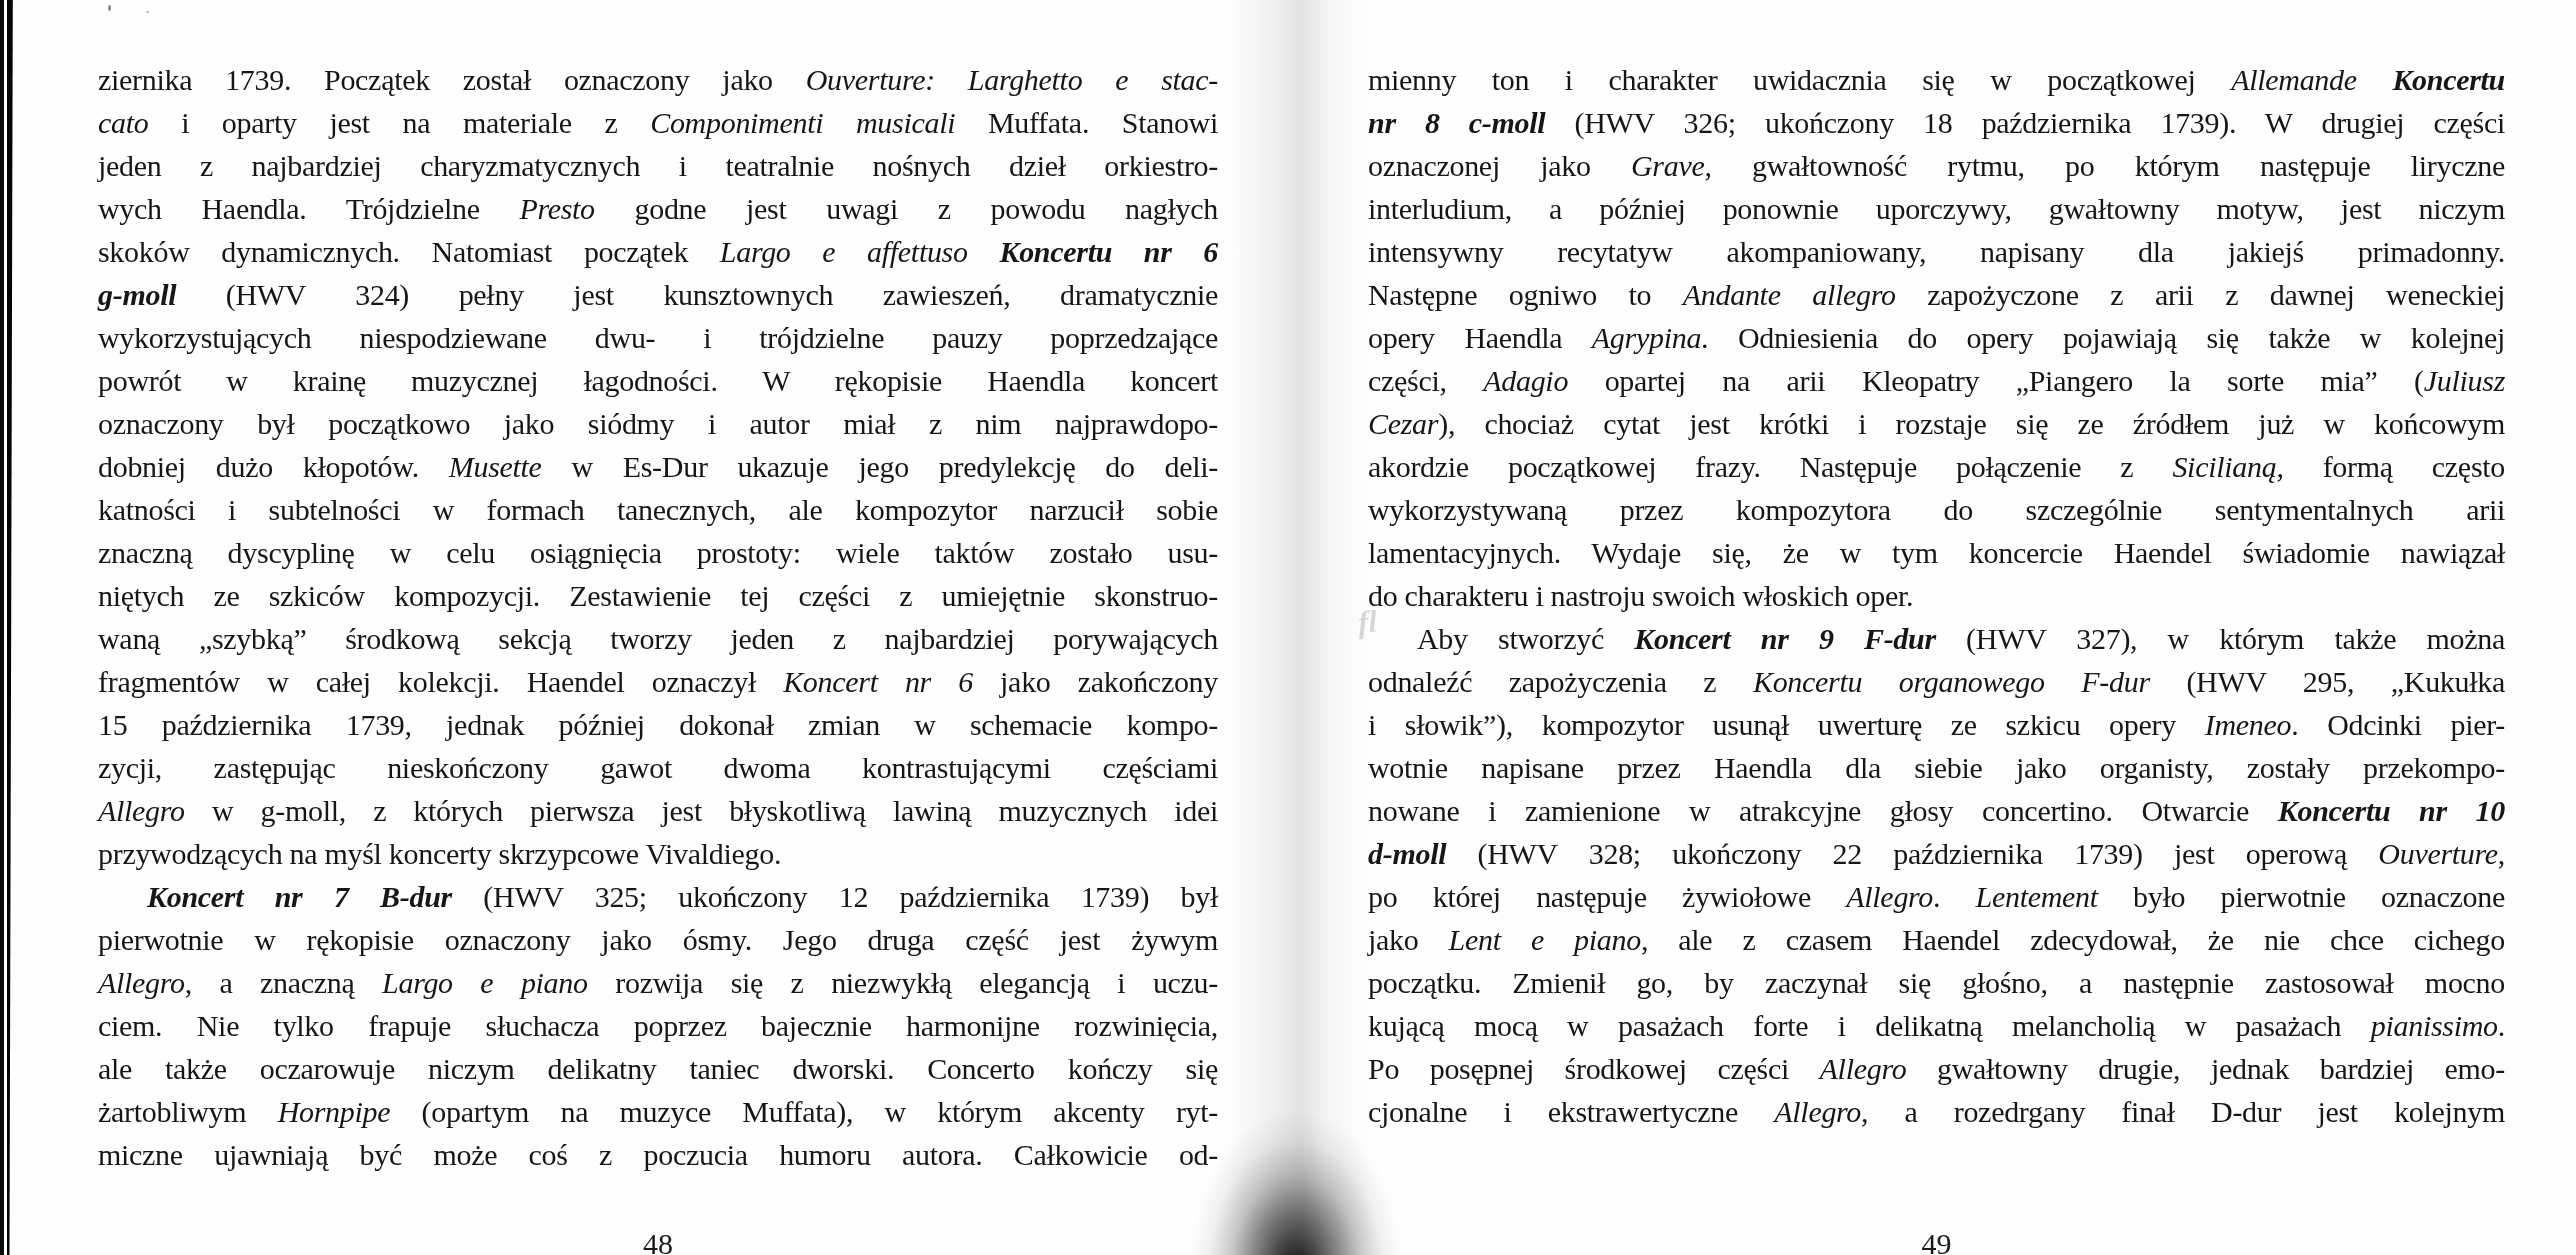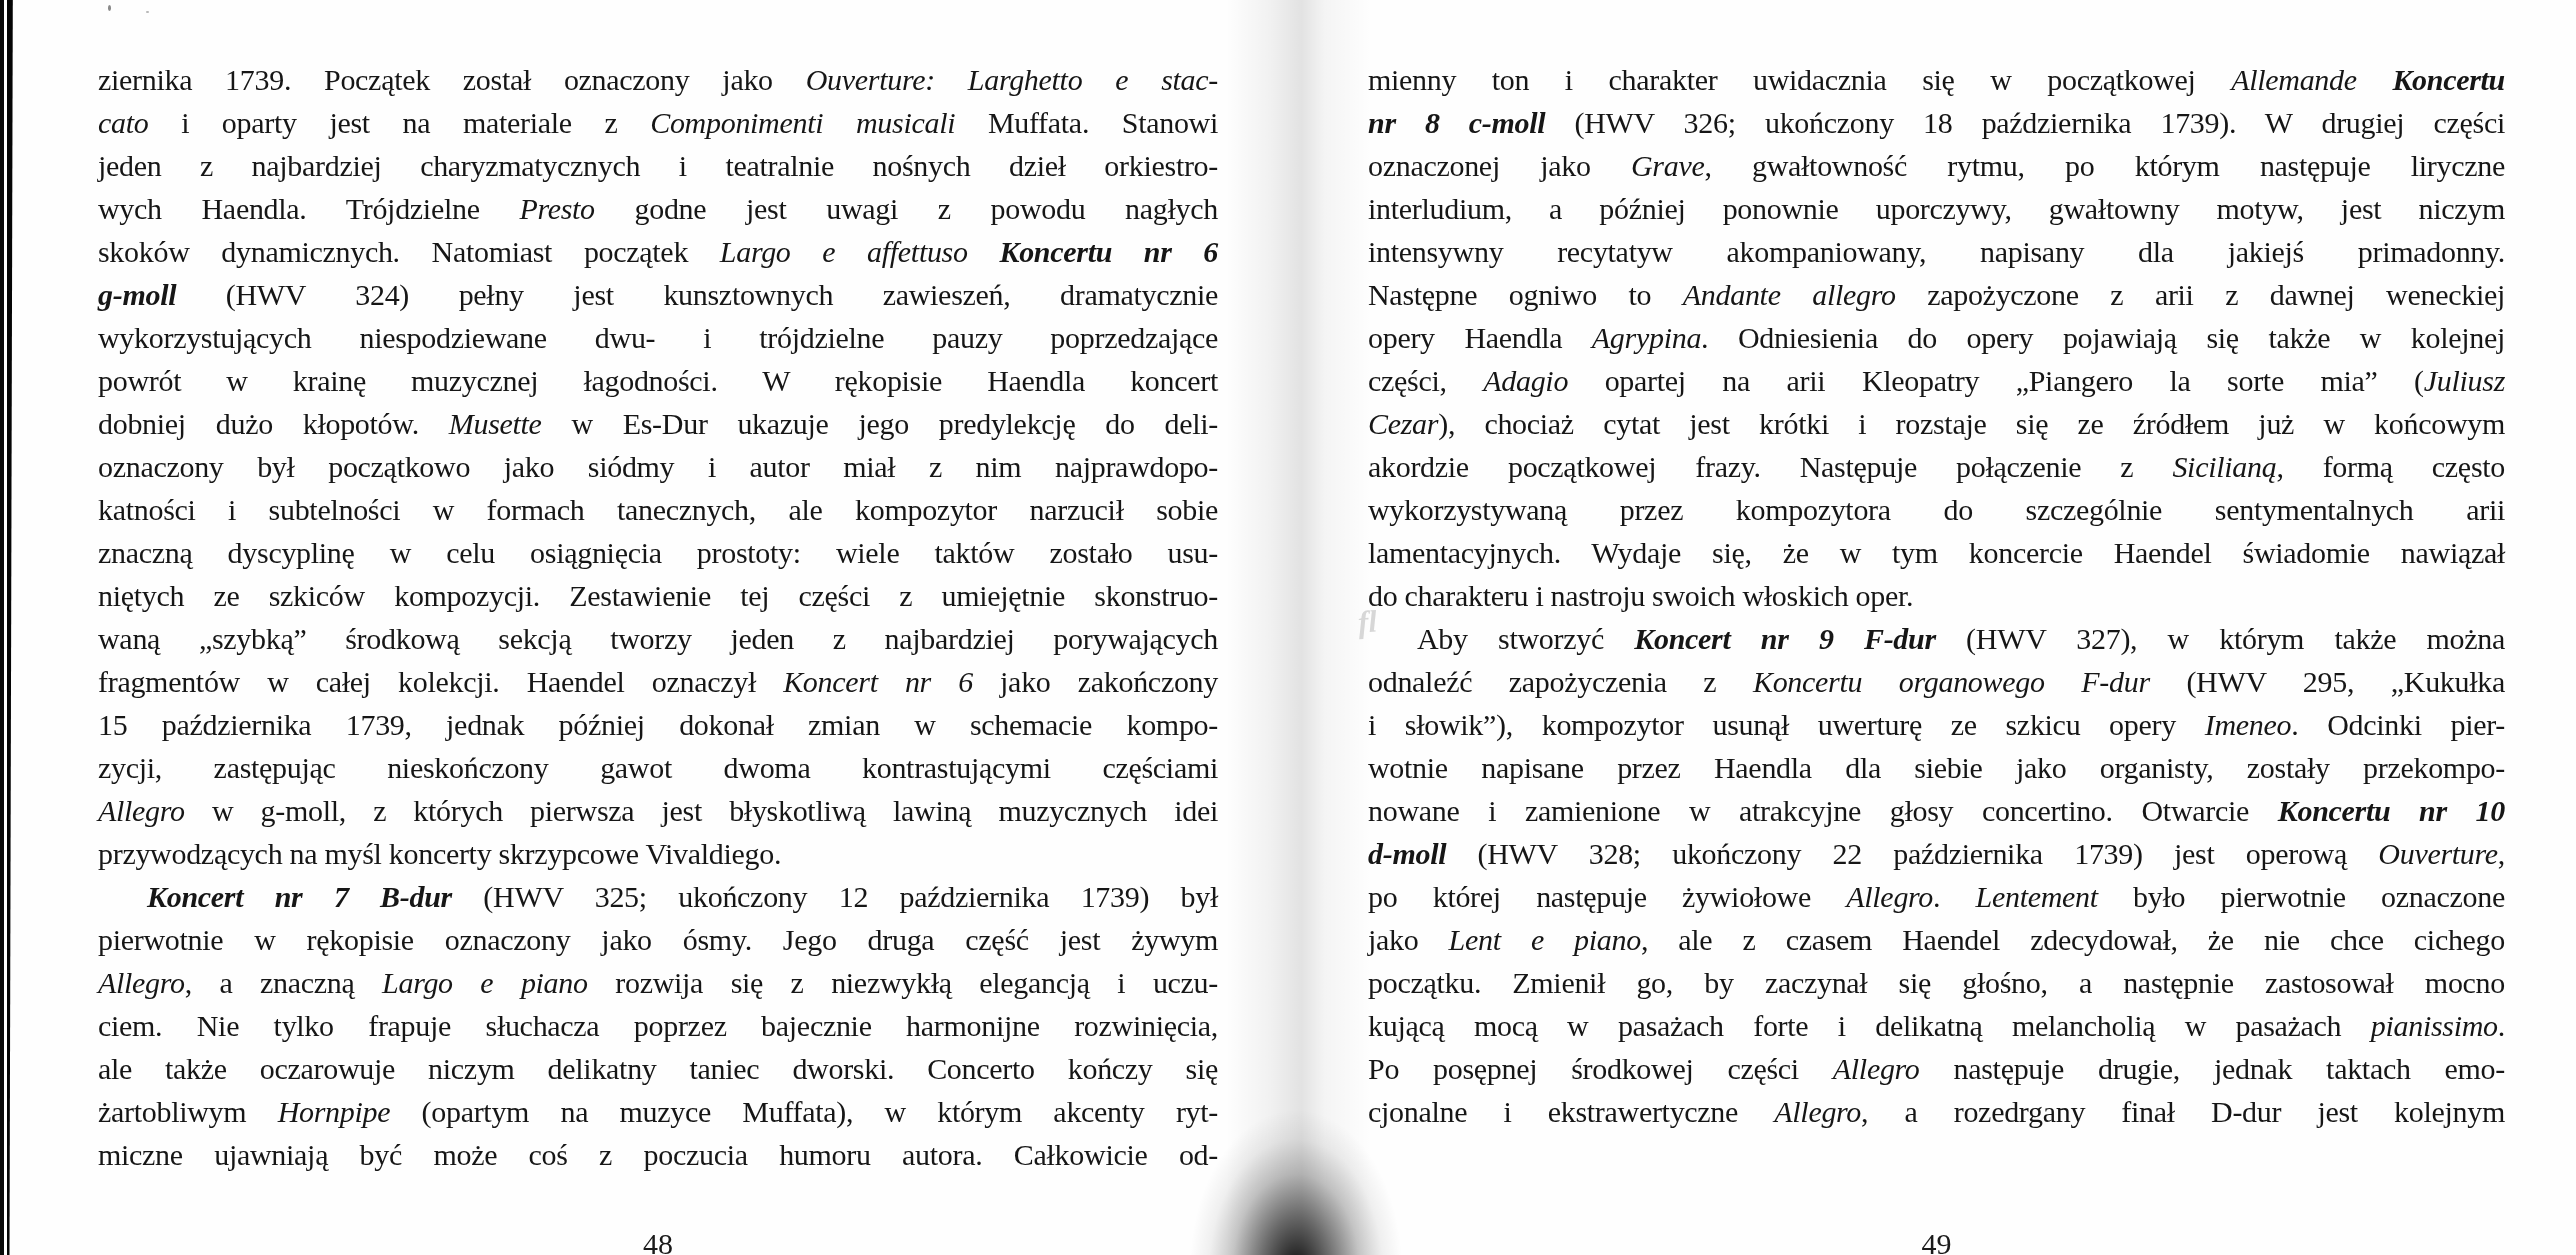--- a/index.html
+++ b/index.html
@@ -87,22 +87,22 @@
   <div class="page left">
     <div class="text-block">
         <div class="text-line"><span>ziernika 1739. Początek został oznaczony jako </span><span class="it">Ouverture: Larghetto e stac-</span></div>
         <div class="text-line"><span class="it">cato</span><span> i oparty jest na materiale z </span><span class="it">Componimenti musicali</span><span> Muffata. Stanowi</span></div>
         <div class="text-line"><span>jeden z najbardziej charyzmatycznych i teatralnie nośnych dzieł orkiestro-</span></div>
         <div class="text-line"><span>wych Haendla. Trójdzielne </span><span class="it">Presto</span><span> godne jest uwagi z powodu nagłych</span></div>
         <div class="text-line"><span>skoków dynamicznych. Natomiast początek </span><span class="it">Largo e affettuso</span><span> </span><span class="bi">Koncertu nr 6</span></div>
         <div class="text-line"><span class="bi">g-moll</span><span> (HWV 324) pełny jest kunsztownych zawieszeń, dramatycznie</span></div>
         <div class="text-line"><span>wykorzystujących niespodziewane dwu- i trójdzielne pauzy poprzedzające</span></div>
         <div class="text-line"><span>powrót w krainę muzycznej łagodności. W rękopisie Haendla koncert</span></div>
+        <div class="text-line"><span>oznaczony był początkowo jako siódmy i autor miał z nim najprawdopo-</span></div>
         <div class="text-line"><span>dobniej dużo kłopotów. </span><span class="it">Musette</span><span> w Es-Dur ukazuje jego predylekcję do deli-</span></div>
-        <div class="text-line"><span>oznaczony był początkowo jako siódmy i autor miał z nim najprawdopo-</span></div>
         <div class="text-line"><span>katności i subtelności w formach tanecznych, ale kompozytor narzucił sobie</span></div>
         <div class="text-line"><span>znaczną dyscyplinę w celu osiągnięcia prostoty: wiele taktów zostało usu-</span></div>
         <div class="text-line"><span>niętych ze szkiców kompozycji. Zestawienie tej części z umiejętnie skonstruo-</span></div>
         <div class="text-line"><span>waną „szybką” środkową sekcją tworzy jeden z najbardziej porywających</span></div>
         <div class="text-line"><span>fragmentów w całej kolekcji. Haendel oznaczył </span><span class="it">Koncert nr 6</span><span> jako zakończony</span></div>
         <div class="text-line"><span>15 października 1739, jednak później dokonał zmian w schemacie kompo-</span></div>
         <div class="text-line"><span>zycji, zastępując nieskończony gawot dwoma kontrastującymi częściami</span></div>
         <div class="text-line"><span class="it">Allegro</span><span> w g-moll, z których pierwsza jest błyskotliwą lawiną muzycznych idei</span></div>
         <div class="text-line no-just"><span>przywodzących na myśl koncerty skrzypcowe Vivaldiego.</span></div>
         <div class="text-line indent"><span class="bi">Koncert nr 7 B-dur</span><span> (HWV 325; ukończony 12 października 1739) był</span></div>
@@ -134,21 +134,21 @@
         <div class="text-line indent"><span>Aby stworzyć </span><span class="bi">Koncert nr 9 F-dur</span><span> (HWV 327), w którym także można</span></div>
         <div class="text-line"><span>odnaleźć zapożyczenia z </span><span class="it">Koncertu organowego F-dur</span><span> (HWV 295, „Kukułka</span></div>
         <div class="text-line"><span>i słowik”), kompozytor usunął uwerturę ze szkicu opery </span><span class="it">Imeneo</span><span>. Odcinki pier-</span></div>
         <div class="text-line"><span>wotnie napisane przez Haendla dla siebie jako organisty, zostały przekompo-</span></div>
         <div class="text-line"><span>nowane i zamienione w atrakcyjne głosy concertino. Otwarcie </span><span class="bi">Koncertu nr 10</span></div>
         <div class="text-line"><span class="bi">d-moll</span><span> (HWV 328; ukończony 22 października 1739) jest operową </span><span class="it">Ouverture</span><span>,</span></div>
         <div class="text-line"><span>po której następuje żywiołowe </span><span class="it">Allegro</span><span>. </span><span class="it">Lentement</span><span> było pierwotnie oznaczone</span></div>
         <div class="text-line"><span>jako </span><span class="it">Lent e piano</span><span>, ale z czasem Haendel zdecydował, że nie chce cichego</span></div>
         <div class="text-line"><span>początku. Zmienił go, by zaczynał się głośno, a następnie zastosował mocno</span></div>
         <div class="text-line"><span>kującą mocą w pasażach forte i delikatną melancholią w pasażach </span><span class="it">pianissimo</span><span>.</span></div>
-        <div class="text-line"><span>Po posępnej środkowej części </span><span class="it">Allegro</span><span> następuje drugie, jednak taktach emo-</span></div>
+        <div class="text-line"><span>Po posępnej środkowej części </span><span class="it">Allegro</span><span> gwałtowny drugie, jednak bardziej emo-</span></div>
         <div class="text-line"><span>cjonalne i ekstrawertyczne </span><span class="it">Allegro</span><span>, a rozedrgany finał D-dur jest kolejnym</span></div>
       </div>
     <div class="page-number">49</div>
   </div>
 
   <div class="gutter-shadow"></div>
   <div class="gutter-bottom-shadow"></div>
 
   <div class="edge-strip-outer"></div>
   <div class="edge-strip-inner"></div>

